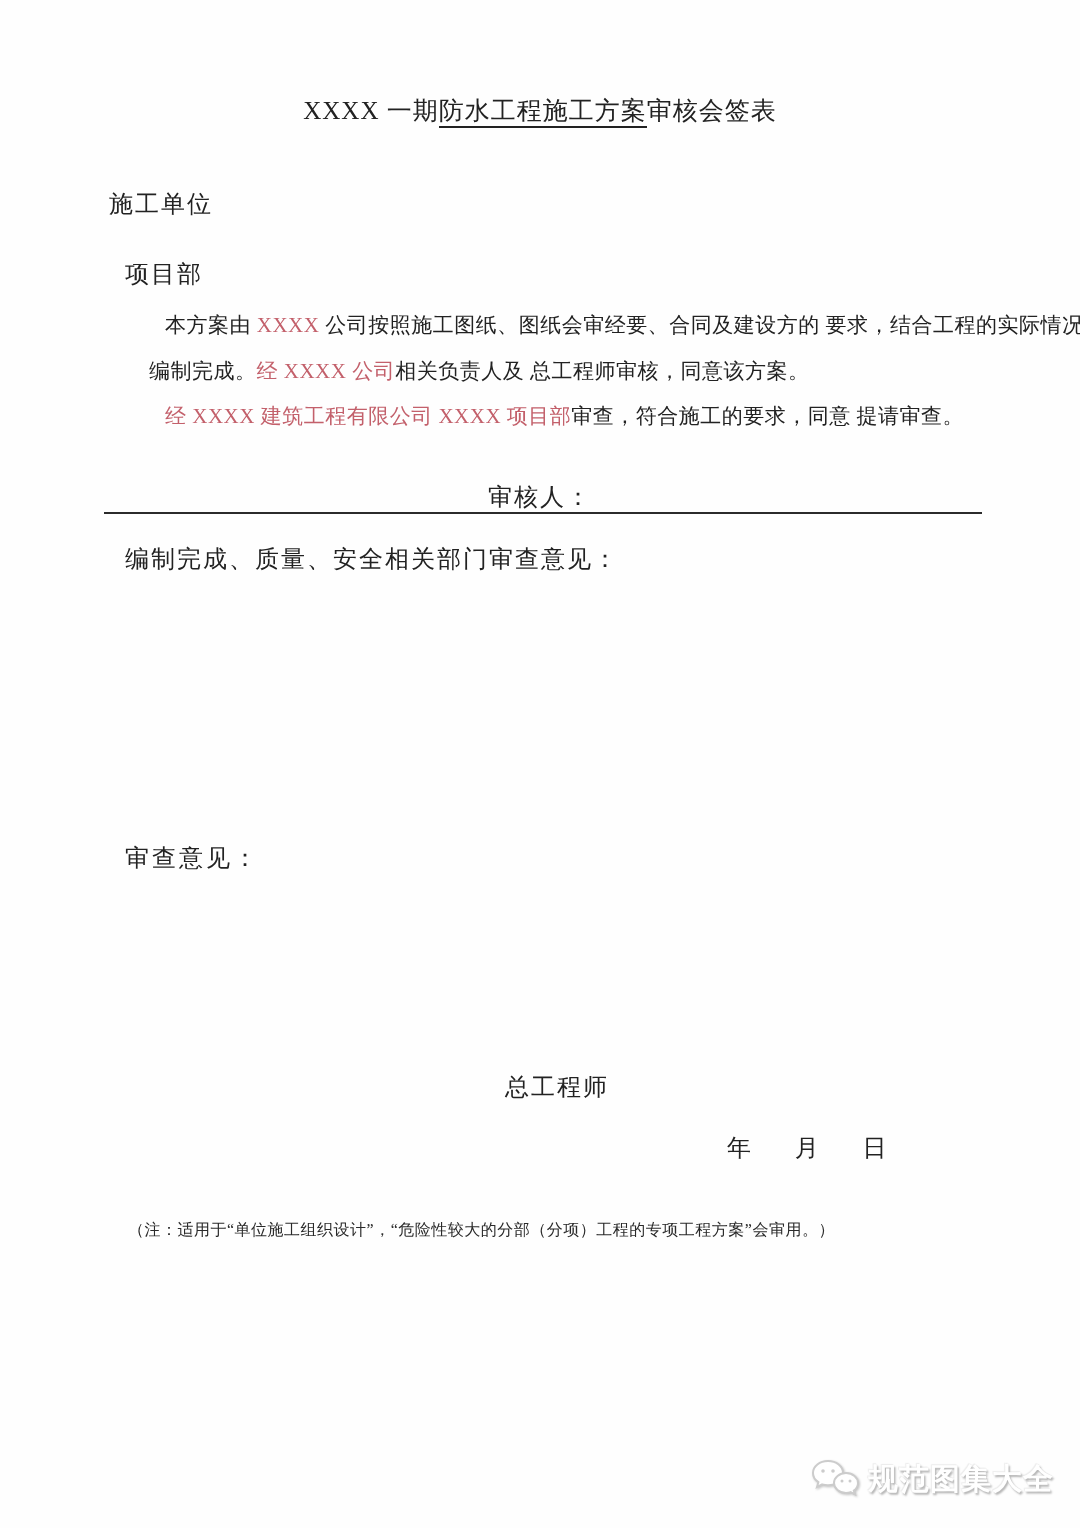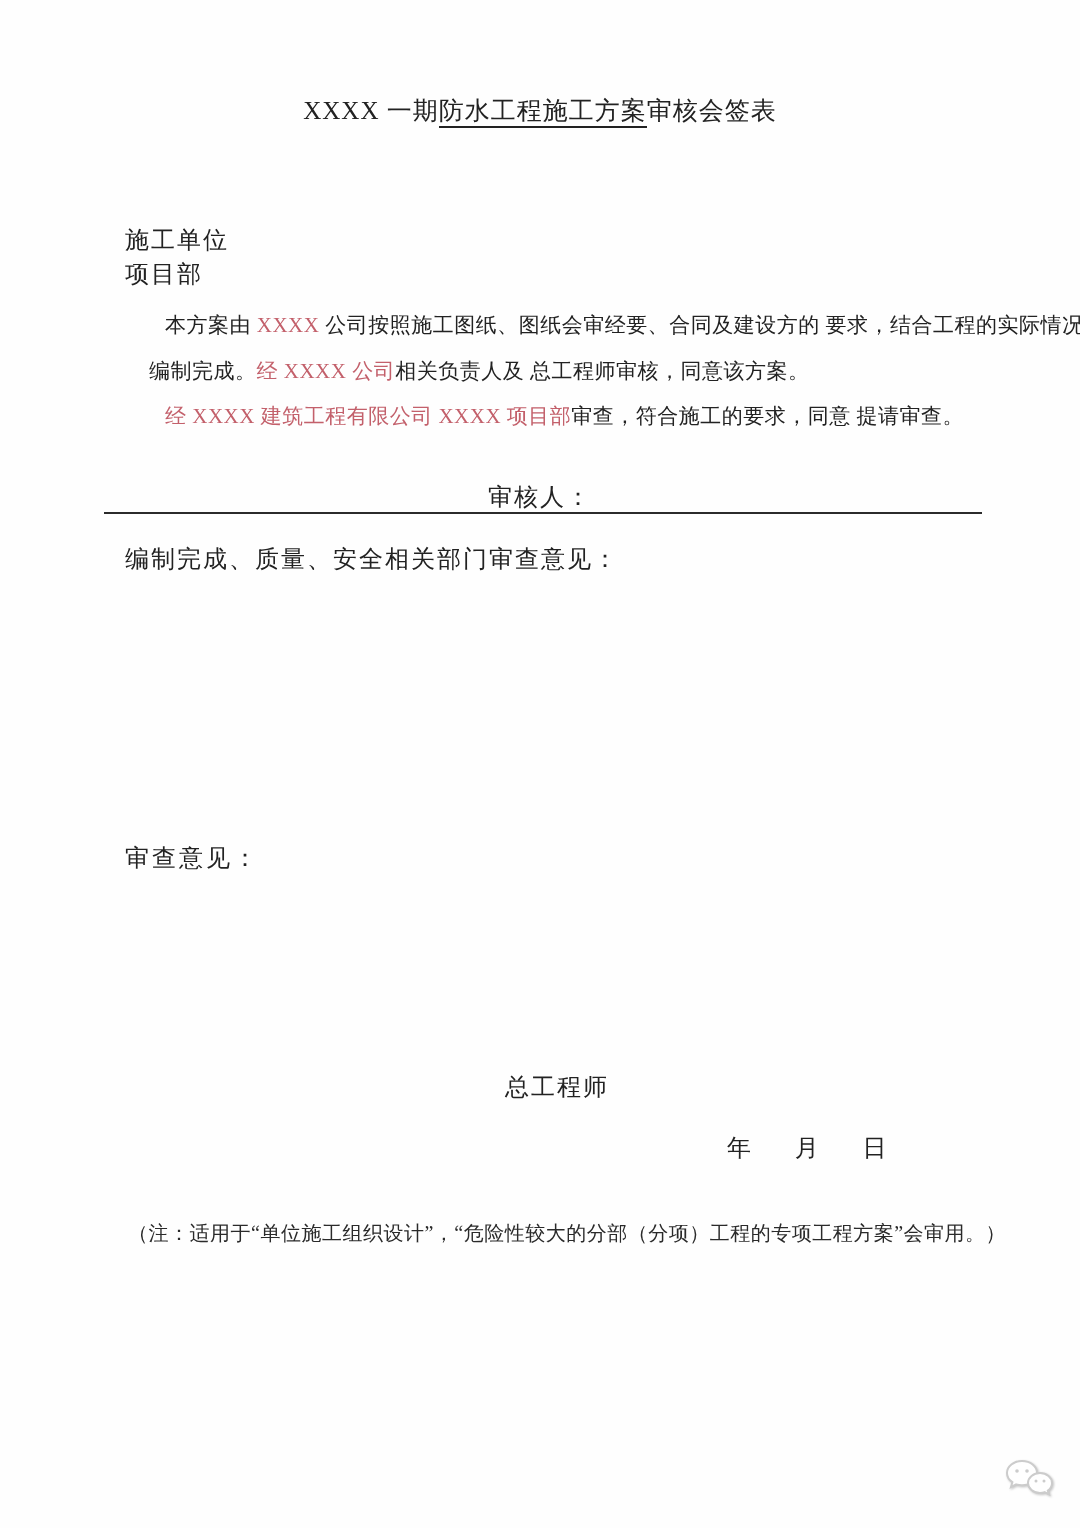--- a/index.html
+++ b/index.html
@@ -16,41 +16,41 @@
     top:94px; left:0; width:100%; text-align:center;
     font-size:25px; letter-spacing:1px; font-weight:400;
   }
   .title .u { border-bottom:2px solid currentColor; padding-bottom:2px; }
   .field-label, .big-label { font-size:24px; letter-spacing:2px; }
   .pline { font-size:21px; letter-spacing:0.5px; }
   .red { color:var(--accent-red, #c3606b); }
   .reviewer { top:481px; left:0; width:100%; text-align:center; font-size:24px; letter-spacing:2px; }
   .hline { top:512px; left:104px; width:878px; height:2px; background:#2b2b2b; }
   .date-line { font-size:24px; letter-spacing:5px;font-family:Liberation Mono, monospace; }
-  .note { font-size:20px; letter-spacing:0.5px; color:#2a2a2a; }
+  .note { font-size:16px; letter-spacing:0.5px; color:#2a2a2a; }
   .watermark {
     position:absolute; top:1458px; right:26px;
     display:flex; align-items:center; gap:8px;
   }
   .watermark-text {
     font-size:30px; font-weight:700; letter-spacing:1px;
     color:#ffffff;
     text-shadow: 1.5px 1.5px 2px #b5b5b5, -1px -1px 1px #ececec, 0 0 1px #d8d8d8;
     font-family:"Liberation Sans","DejaVu Sans",sans-serif;
   }
   .wechat-svg { display:block; filter:drop-shadow(1px 1px 1px #c4c4c4); }
 </style>
 </head>
 <body>
 
 <div class="page">
 
   <div class="abs title"><span>XXXX 一期</span><span class="u">防水工程施工方案</span><span>审核会签表</span></div>
 
-  <div class="abs field-label" style="top:188px;left:125px;margin-top:36px;">施工单位</div>
+  <div class="abs field-label" style="top:188px;left:109px;">施工单位</div>
 
   <div class="abs field-label" style="top:258px;left:125px;">项目部</div>
 
   <div class="abs pline" style="top:311px;left:165px;"><span>本方案由 </span><span class="red">XXXX </span><span>公司按照施工图纸、图纸会审经要、合同及建设方的 要求，结合工程的实际情况，进行</span></div>
 
   <div class="abs pline" style="top:357px;left:125px;margin-left:24px;"><span>编制完成。</span><span class="red">经 XXXX 公司</span><span>相关负责人及 总工程师审核，同意该方案。</span></div>
 
   <div class="abs reviewer">审核人：</div>
 
   <div class="abs pline" style="top:402px;left:165px;"><span class="red">经 XXXX 建筑工程有限公司 XXXX 项目部</span><span>审查，符合施工的要求，同意 提请审查。</span></div>
@@ -75,15 +75,16 @@
           <path d="M36 15 c-6.6 0-12 4.5-12 10 0 5.5 5.4 10 12 10 1.6 0 3.2-0.3 4.6-0.8 L45 36.4 43.8 32.6 C46.4 30.8 48 28 48 25 48 19.5 42.6 15 36 15 Z"></path>
         </g>
         <g fill="#cccccc" stroke="none">
           <circle cx="13" cy="13" r="1.8"></circle>
           <circle cx="23" cy="13" r="1.8"></circle>
           <circle cx="32" cy="23" r="1.5"></circle>
           <circle cx="40" cy="23" r="1.5"></circle>
         </g>
       </svg>
     </span>
+    <span class="watermark-text">规范图集大全</span>
   </div>
 
 </div>
 
 </body></html>

